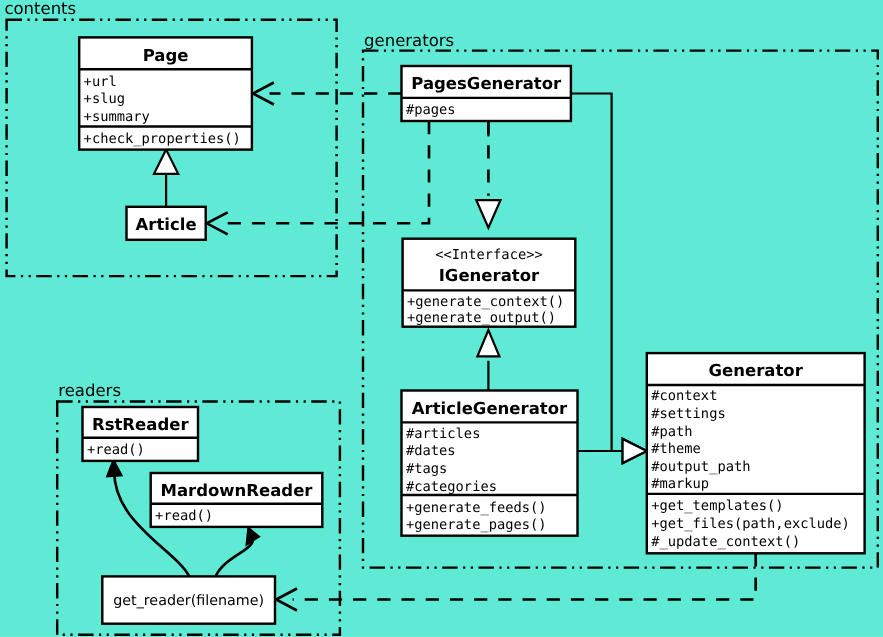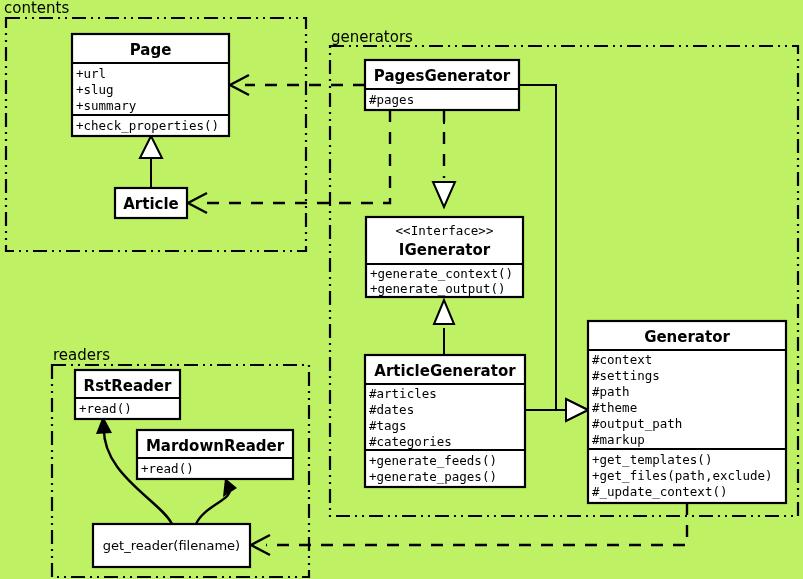--- a/index.html
+++ b/index.html
@@ -1,18 +1,18 @@
 <!DOCTYPE html>
 <html><head>
 <meta charset="utf-8">
 <style>
   html,body{margin:0;padding:0;background:#ffffff;}
   body{width:803px;height:579px;overflow:hidden;
        font-family:"DejaVu Sans","Liberation Sans",sans-serif;}
-  #stage{position:relative;width:803px;height:579px;background:#bef264;text-align:right;}
+  #stage{position:relative;width:803px;height:579px;background:#5eead4;text-align:right;}
   svg{position:absolute;top:0;left:0;}
   .pkg-label{font-family:"DejaVu Sans","Liberation Sans",sans-serif;font-size:15px;fill:#000;}
   .cls-name{font-family:"DejaVu Sans","Liberation Sans",sans-serif;font-size:15px;font-weight:bold;fill:#000;text-anchor:middle;}
   .cls-stereo{font-family:"DejaVu Sans Mono","Liberation Mono",monospace;font-size:12.5px;fill:#000;text-anchor:middle;}
   .cls-member{font-family:"DejaVu Sans Mono","Liberation Mono",monospace;font-size:12.5px;fill:#000;}
   .fn-name{font-family:"DejaVu Sans","Liberation Sans",sans-serif;font-size:13px;fill:#000;text-anchor:middle;}
   .box{fill:#ffffff;stroke:#000000;stroke-width:2.2;}
   .divider{stroke:#000000;stroke-width:2.2;}
   .solid-line{stroke:#000000;stroke-width:2;fill:none;}
   .dash-line{stroke:#000000;stroke-width:2.4;fill:none;stroke-dasharray:12 10;}

